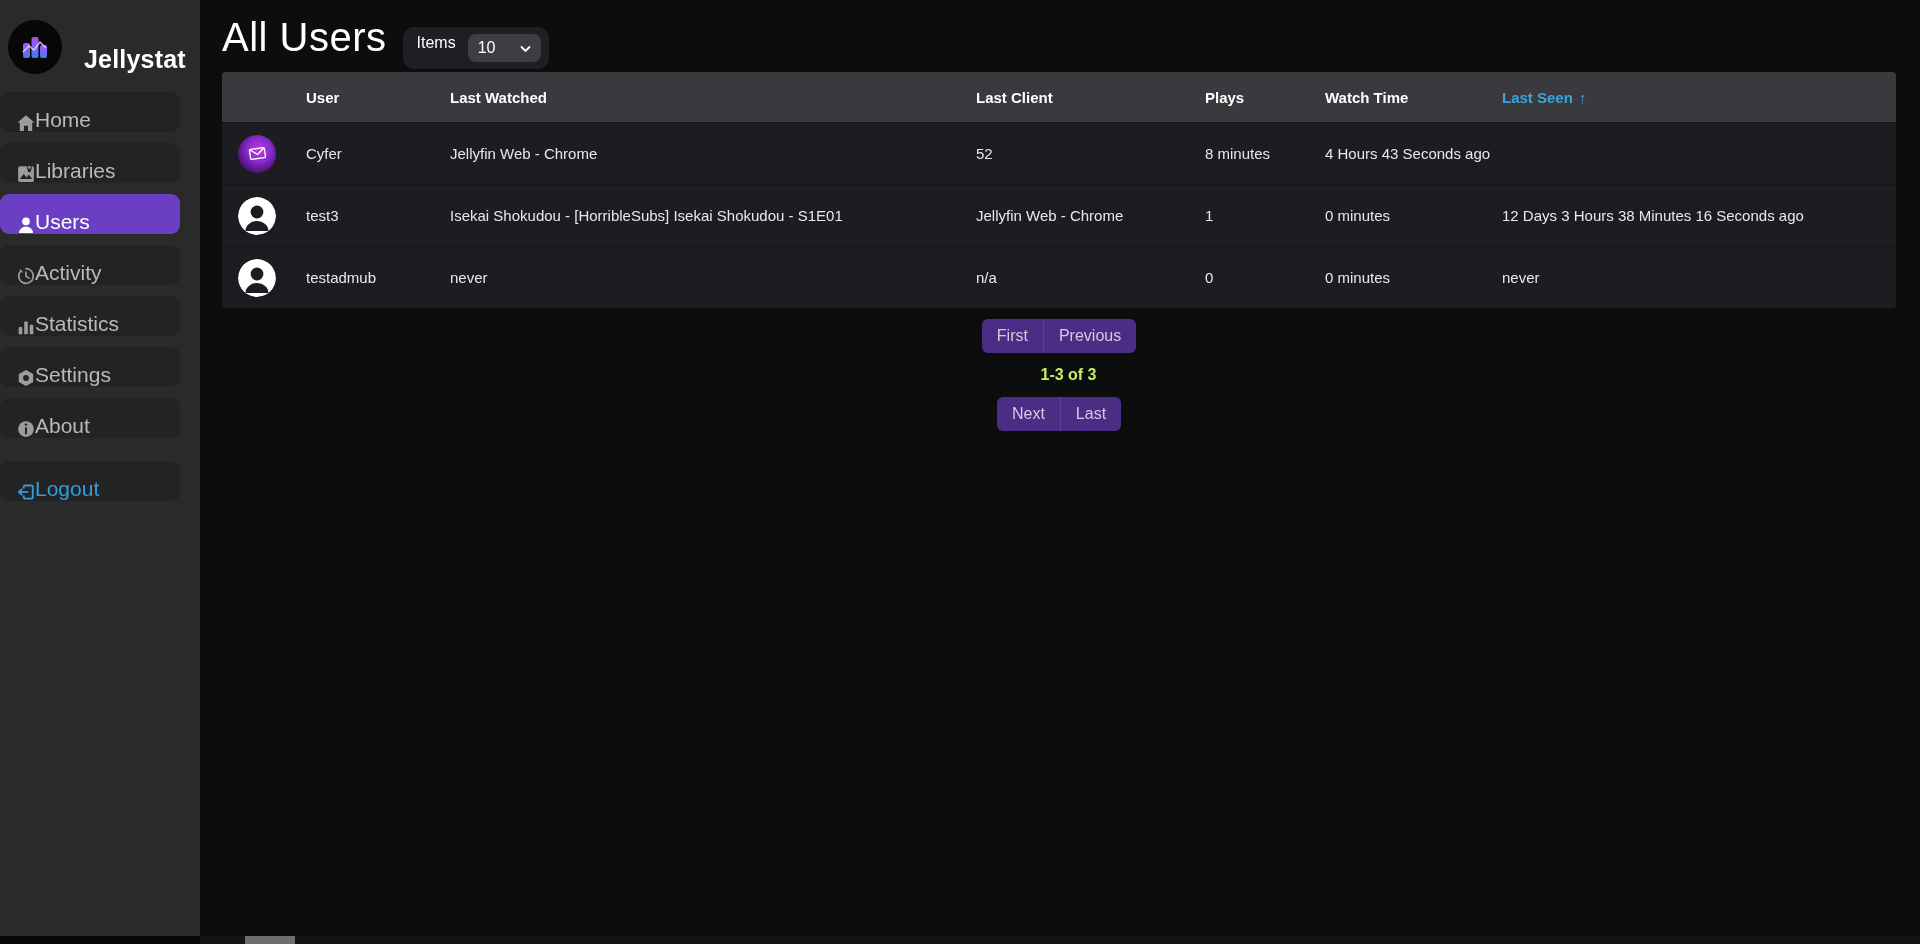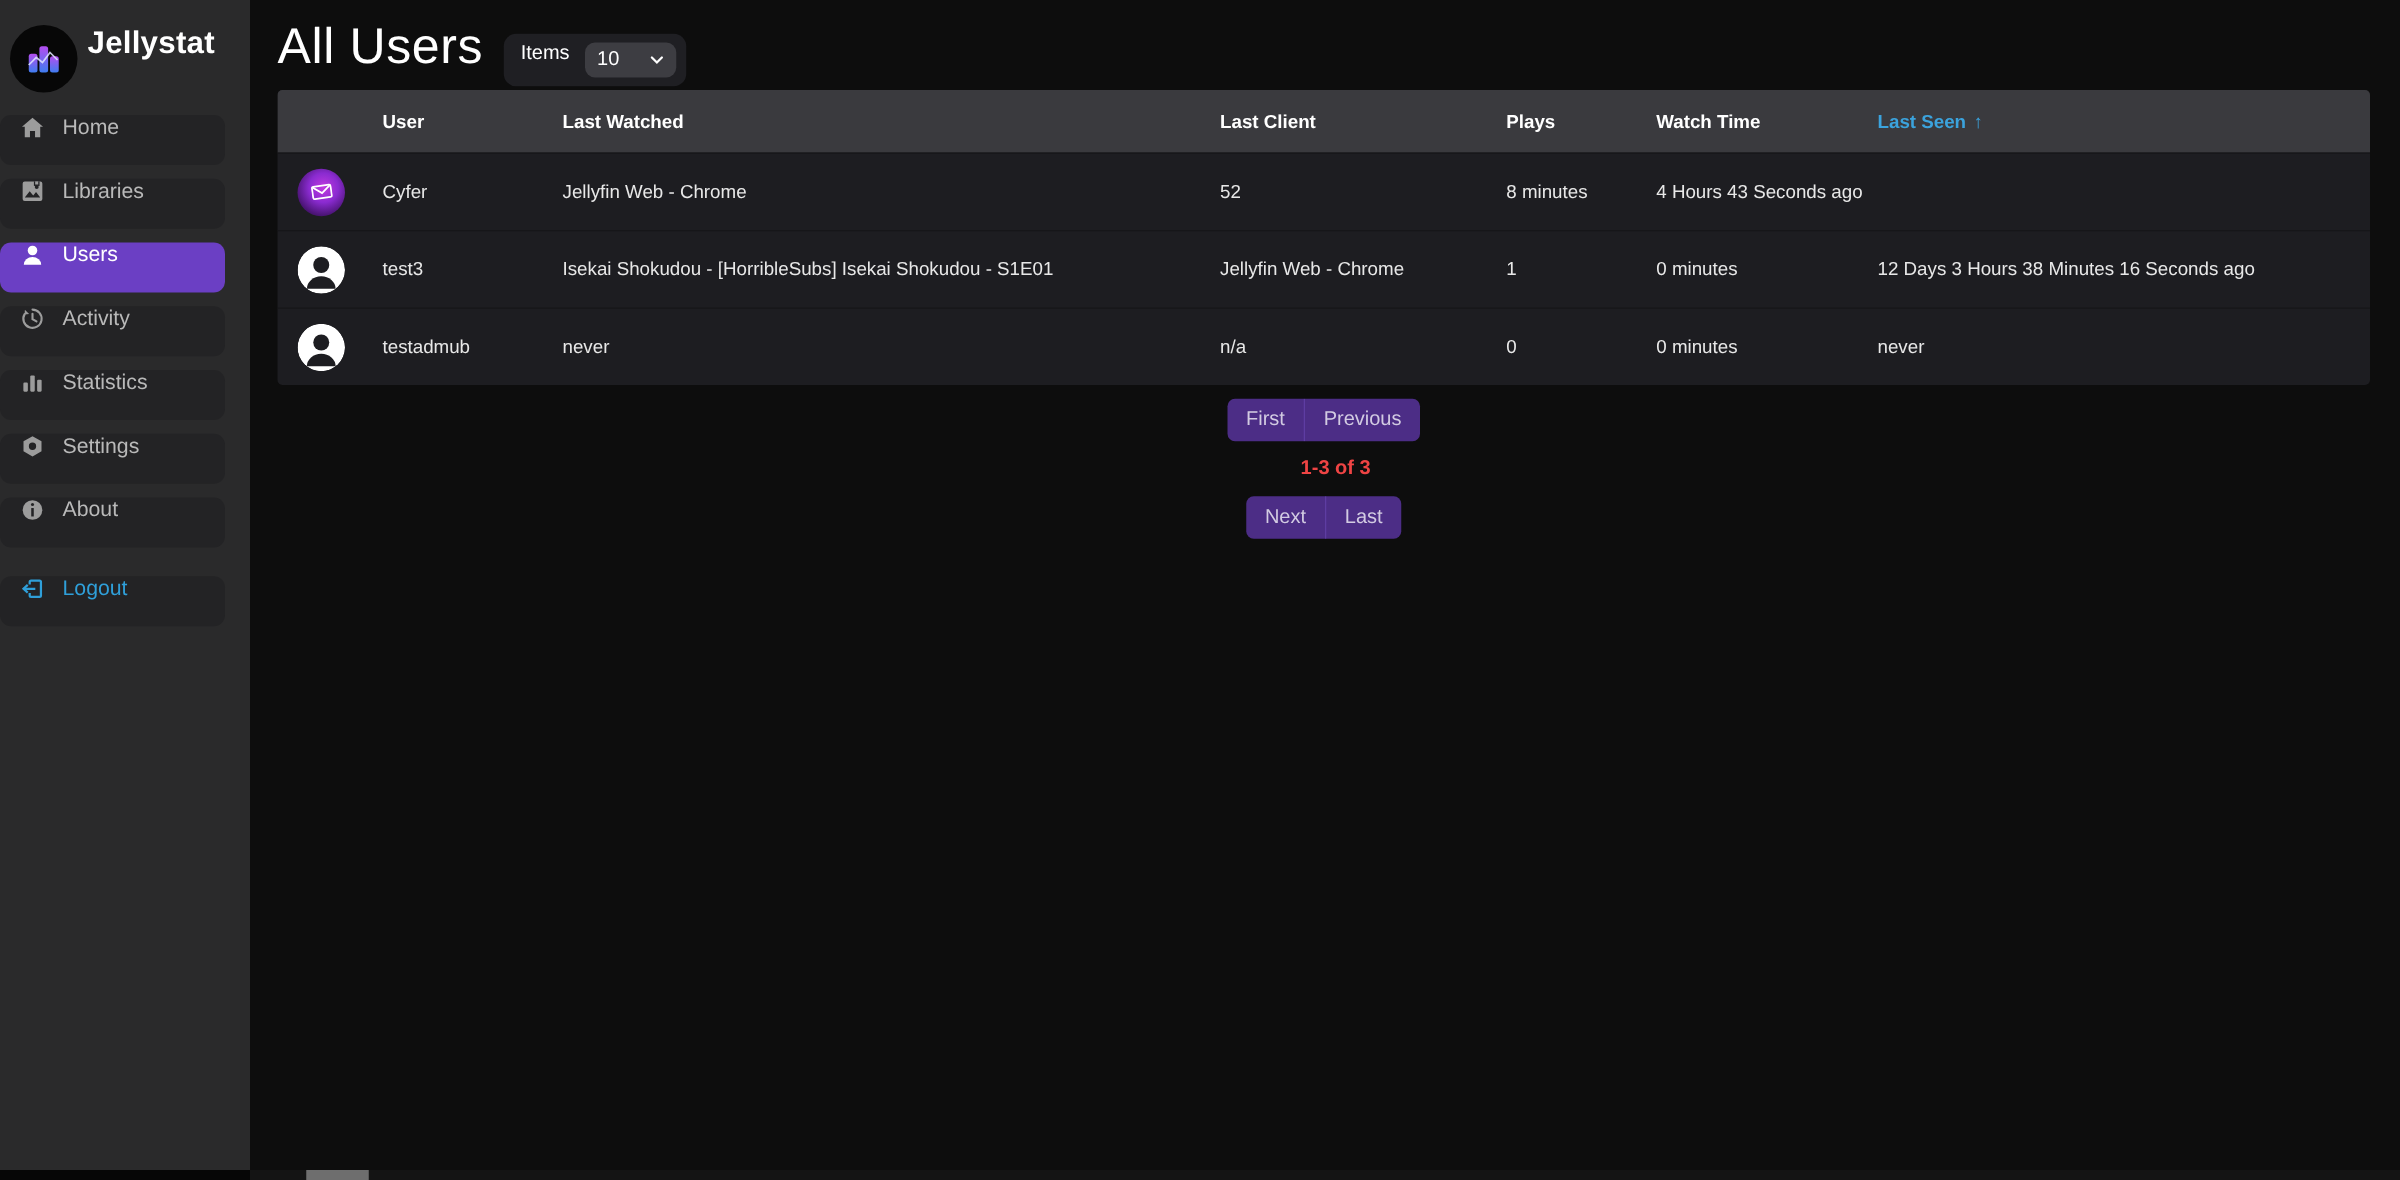--- a/index.html
+++ b/index.html
@@ -10,37 +10,37 @@
     overflow: hidden;
     color: #e8e8e8;
   }
   
   .sidebar {
     position: fixed; left: 0; top: 0; bottom: 0;
     width: 200px; background: #2a2a2b;
     z-index: 5;
   }
   .logo-row {
-    display: flex; align-items: flex-start; gap: 8px;
+    display: flex; align-items: flex-end; gap: 22px;
     padding: 20px 8px 18px 8px;
   }
   .logo-circle {
     width: 54px; height: 54px; border-radius: 50%;
     background: #070707;
     display: flex; align-items: center; justify-content: center;
     flex: 0 0 auto;
   }
   .logo-text { font-size: 25px; font-weight: bold; color: #ffffff; letter-spacing: 0.2px; }
   .nav { display: flex; flex-direction: column; }
   .nav-item {
     width: 180px; height: 40px; margin-bottom: 11px;
     background: #232325; border-radius: 9px;
-    display: flex; align-items: flex-start;
-    padding-left: 16px; gap: 15px;
-    color: #b9b9b9; font-size: 17px;
+    display: flex; align-items: flex-end;
+    padding-left: 16px; 
+    color: #b9b9b9; font-size: 21px;
     cursor: pointer;
   }
   .nav-item .ic { width: 19px; height: 19px; display: flex; align-items: center; justify-content: center; color: #9c9c9c; flex: 0 0 auto; }
   .nav-item.active { background: #6b3fc4; color: #ffffff; }
   .nav-item.active .ic { color: #ffffff; }
   .nav-item.logout { margin-top: 12px; color: #2f9fd9; }
   .nav-item.logout .ic { color: #2f9fd9; }
   .sidebar-footer {
     position: absolute; bottom: 8px; left: 0; width: 200px;
     border-top: 1px solid #3e3e3e;
@@ -87,21 +87,21 @@
   .avatar { width: 38px; height: 38px; border-radius: 50%; overflow: hidden; display: flex; align-items: center; justify-content: center; }
   .avatar.custom {
     background: radial-gradient(circle at 55% 40%, #c13ae0 0%, #8a2bd0 38%, #4a1474 72%, #250a3c 100%);
   }
   .avatar.custom svg { transform: rotate(-8deg); }
   
   .pagination { display: flex; justify-content: flex-end; align-items: center; gap: 13px; margin-top: 11px; flex-direction: column; }
   .page-group { display: flex; background: #4c2d86; border-radius: 6px; overflow: hidden; }
   .page-btn { padding: 8px 15px; font-size: 16px; color: #d2cbe2; cursor: pointer; }
   .page-btn + .page-btn { border-left: 1px solid #5e3da2; }
-  .page-info { color: #ef4444; font-size: 16px; font-weight: 600; margin-left: 19px; }
+  .page-info { color: #bef264; font-size: 16px; font-weight: 600; margin-left: 19px; }
   
   .hscrollbar { position: fixed; left: 0; right: 0; bottom: 0; height: 8px; background: #141414; z-index: 10; }
   .hscrollbar .corner { position: absolute; left: 0; width: 200px; height: 8px; background: #060606; }
   .hscrollbar .thumb { position: absolute; left: 245px; width: 50px; height: 8px; background: #6e6e6e; cursor: pointer; }
 </style>
 </head>
 <body>
 
 <div class="sidebar">
   <div class="logo-row">

